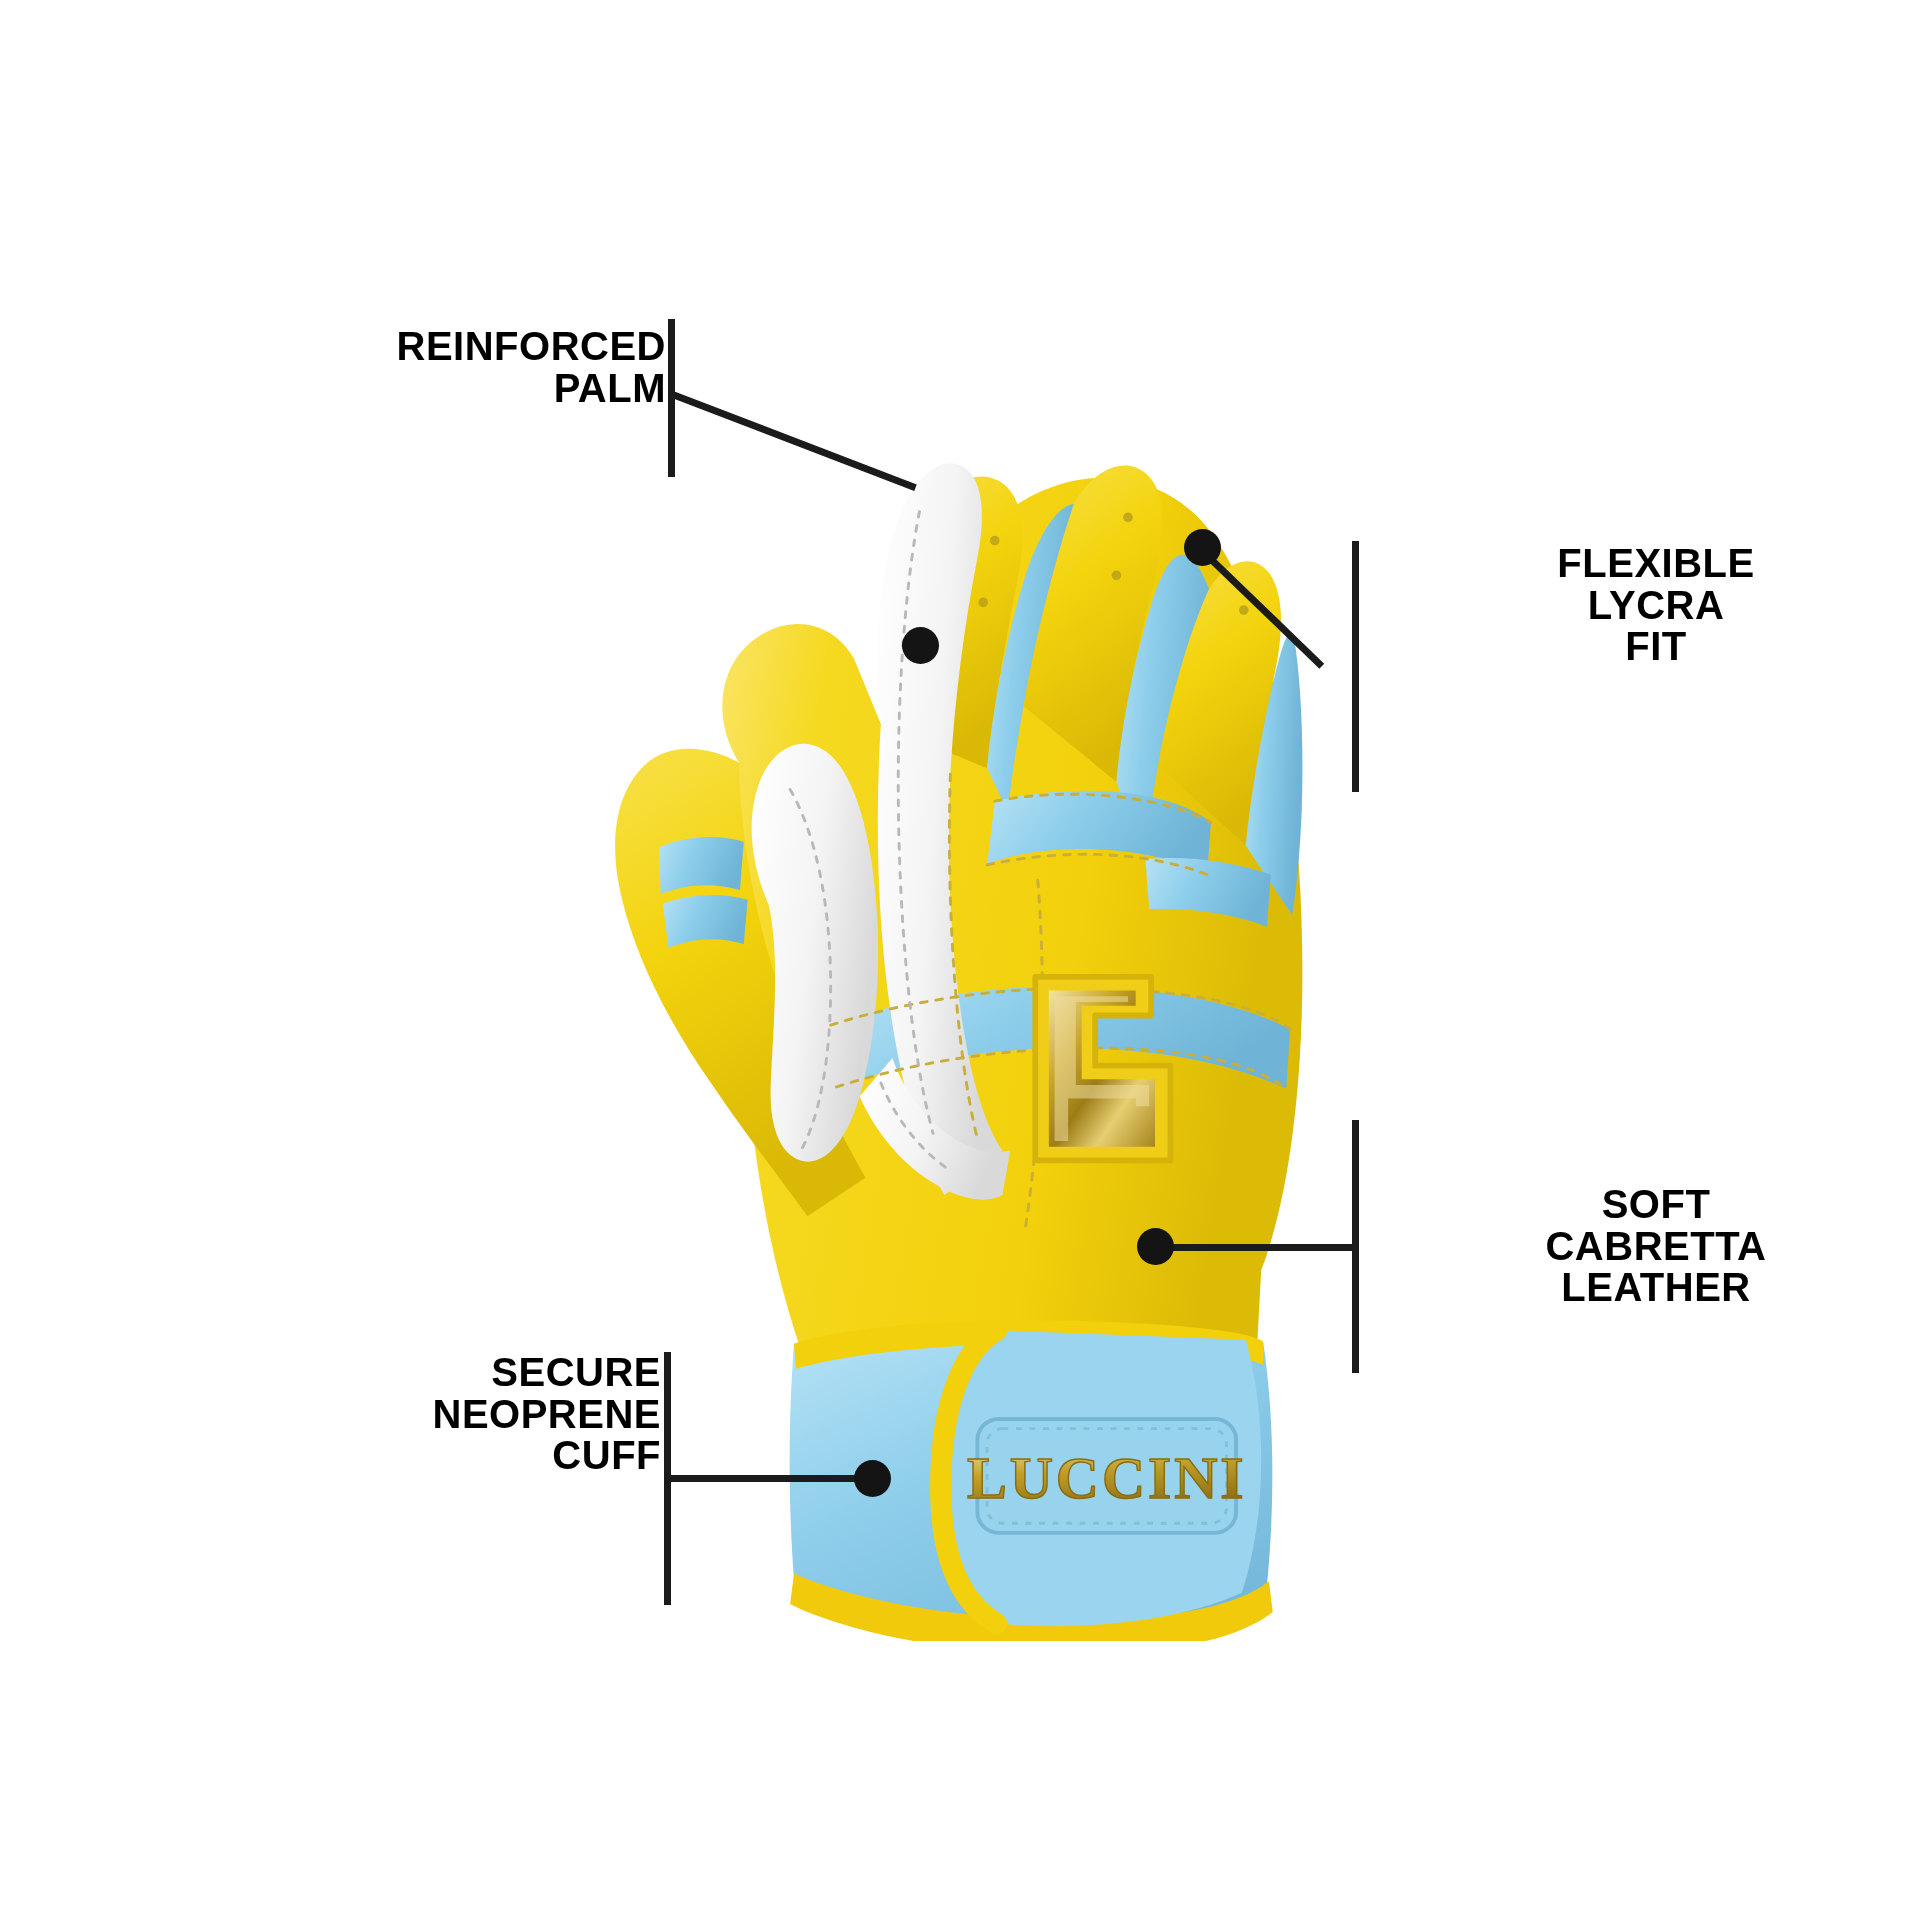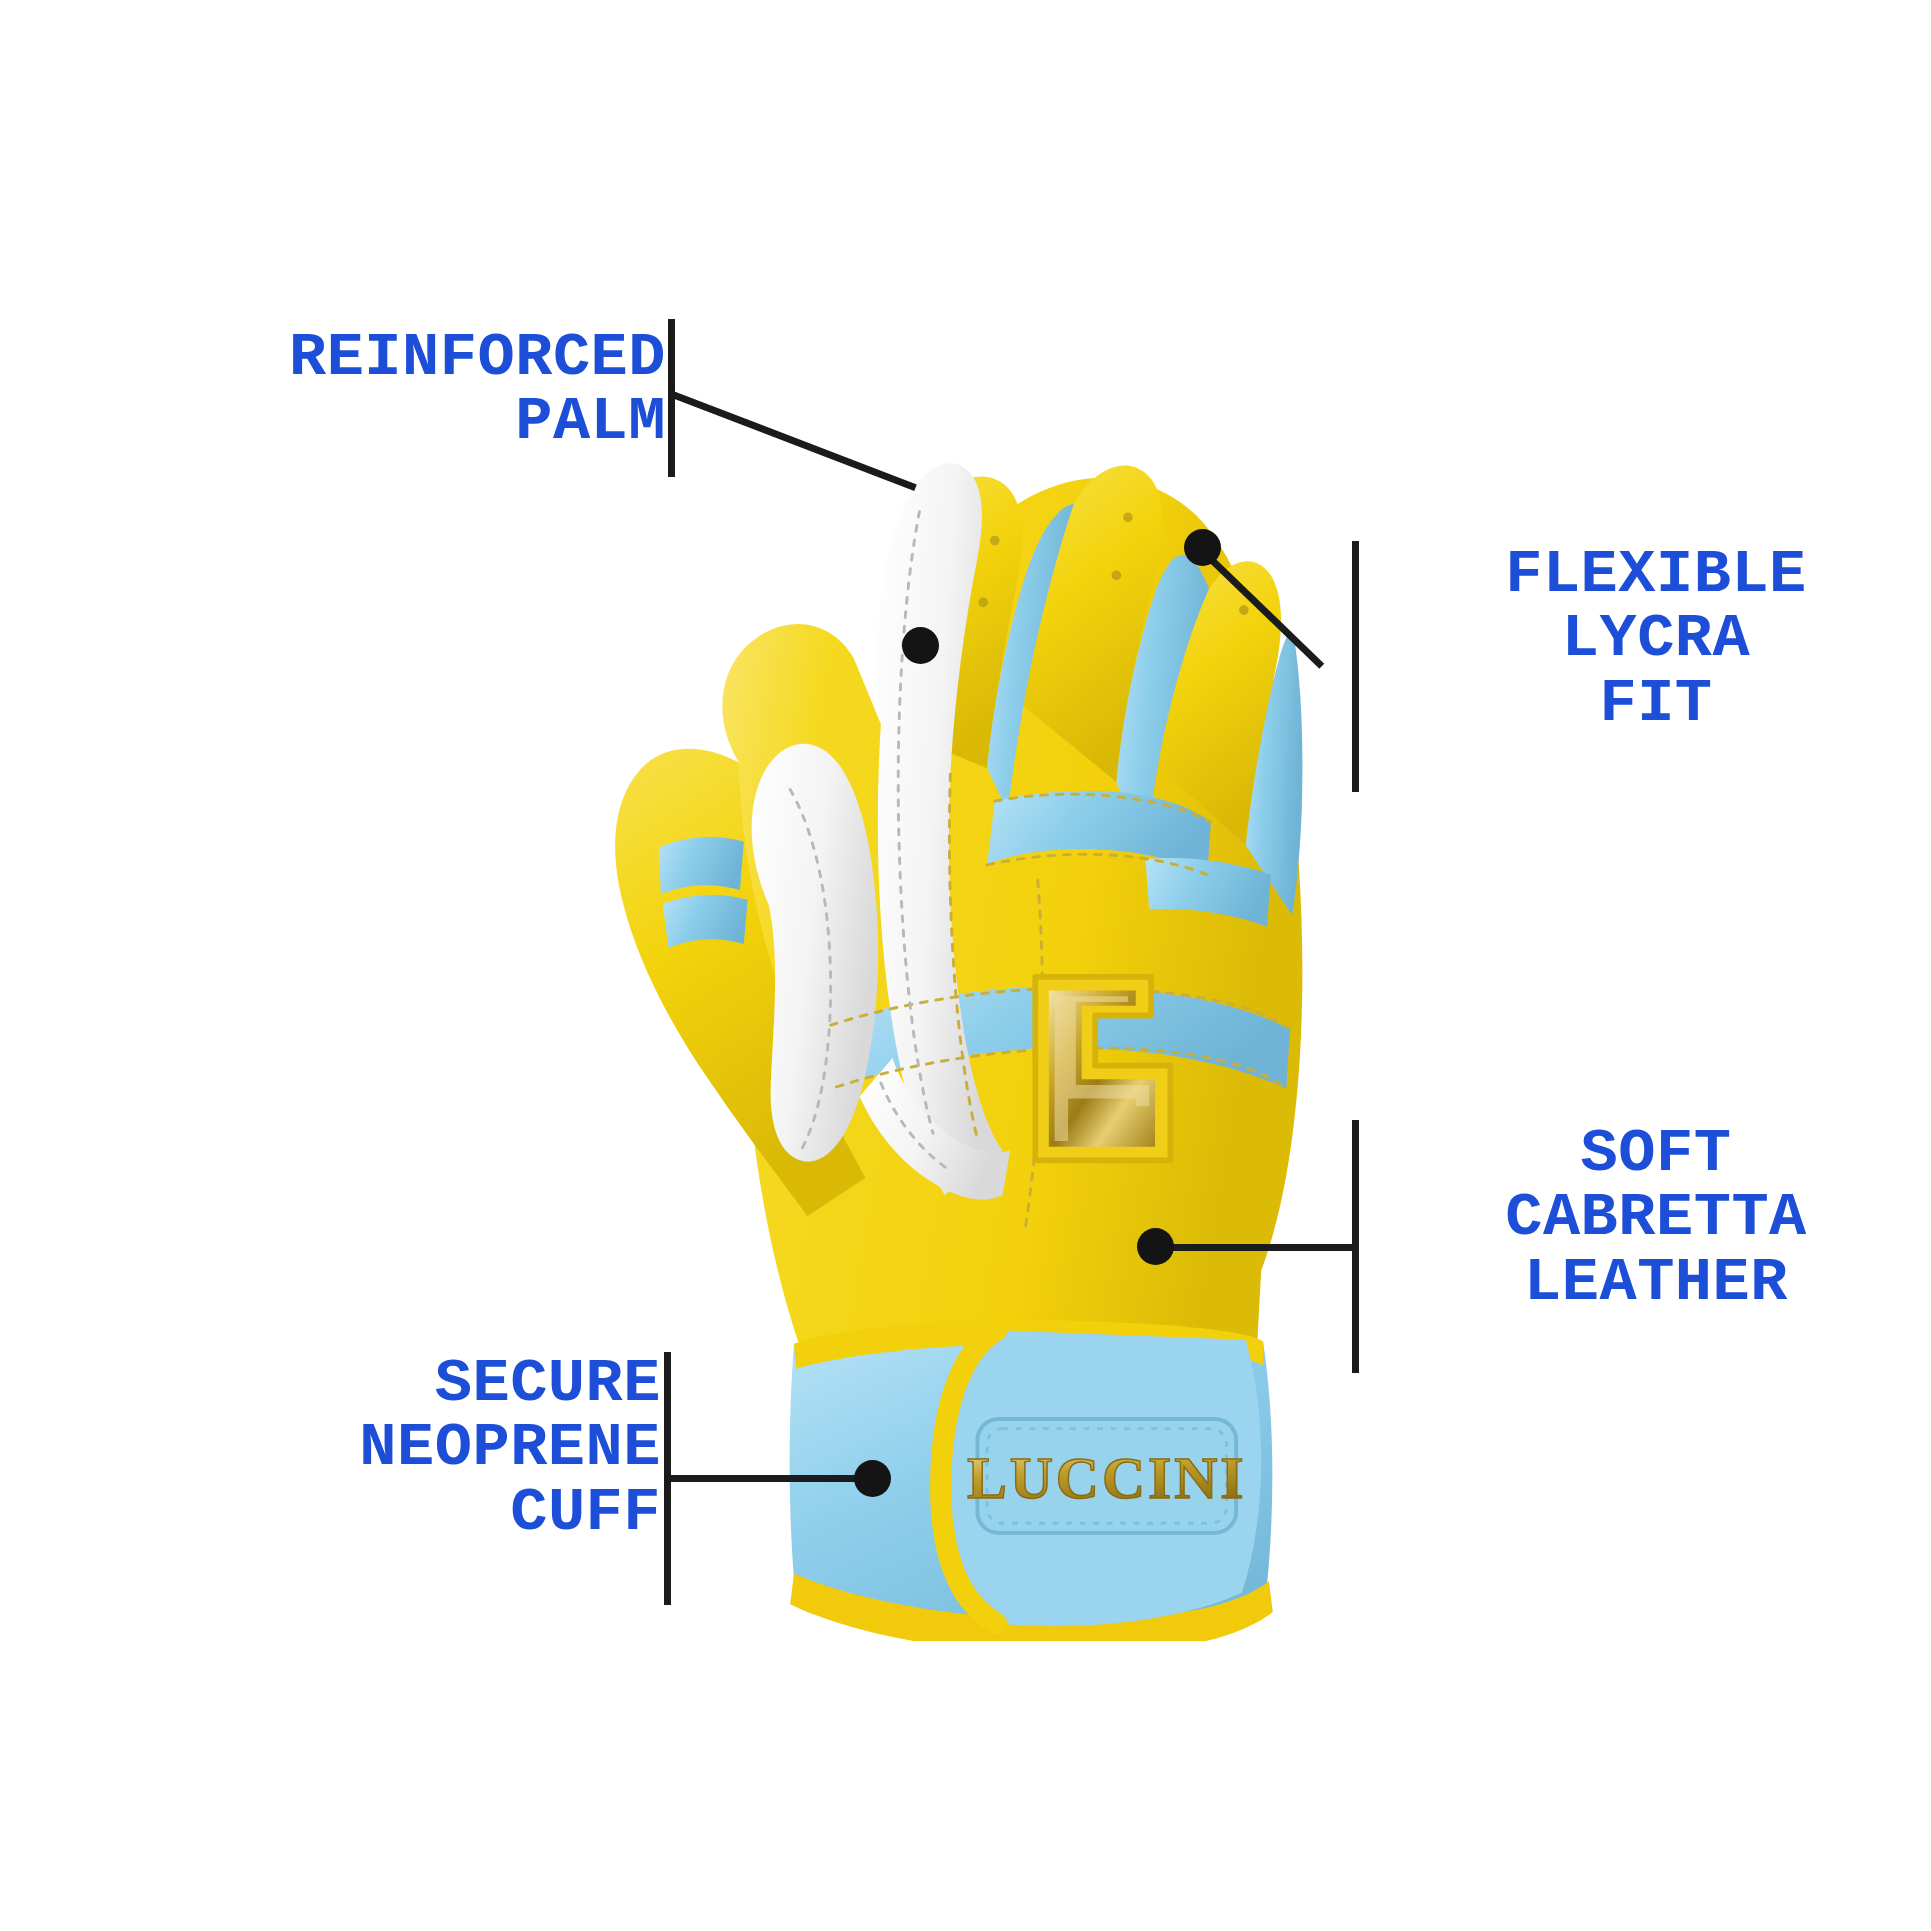--- a/index.html
+++ b/index.html
@@ -15,26 +15,26 @@
     position: relative;
     width: 1931px;
     height: 1931px;
     background: #ffffff;
     overflow: hidden;
   }
 
   
   .callout {
     position: absolute;
-    font-family: Liberation Mono, monospace;
+    font-family: Liberation Sans, sans-serif;
     font-weight: 700;
-    font-size: 62px;
+    font-size: 40px;
     line-height: 1.04;
     letter-spacing: 0.5px;
-    color: #1d4ed8;
+    color: #000000;
     white-space: pre-line;
     text-transform: uppercase;
   }
   .callout.right-align { text-align: right; }
   .callout.left-align  { text-align: center; }
 
   
   .vrule {
     position: absolute;
     width: 6.8px;
@@ -67,21 +67,21 @@
     position: absolute;
     left: 541px;
     top: 222px;
     width: 811px;
     height: 1419px;
   }
   #glove svg { display: block; width: 100%; height: 100%; }
 
   .lbl-reinforced-palm { right: 1265px; top: 326px; width: 618px; }
   .lbl-flexible-lycra  { left: 1405px; top: 543px; width: 502px; }
-  .lbl-soft-cabretta   { left: 1405px; top: 1122px; width: 502px; }
+  .lbl-soft-cabretta   { left: 1405px; top: 1184px; width: 502px; }
   .lbl-secure-cuff     { right: 1270px; top: 1352px; width: 637px; }
 </style>
 </head>
 <body>
 
 <div id="stage">
 
   <div id="glove">
     <svg viewBox="0 0 840 1470" xmlns="http://www.w3.org/2000/svg">
       <defs>

